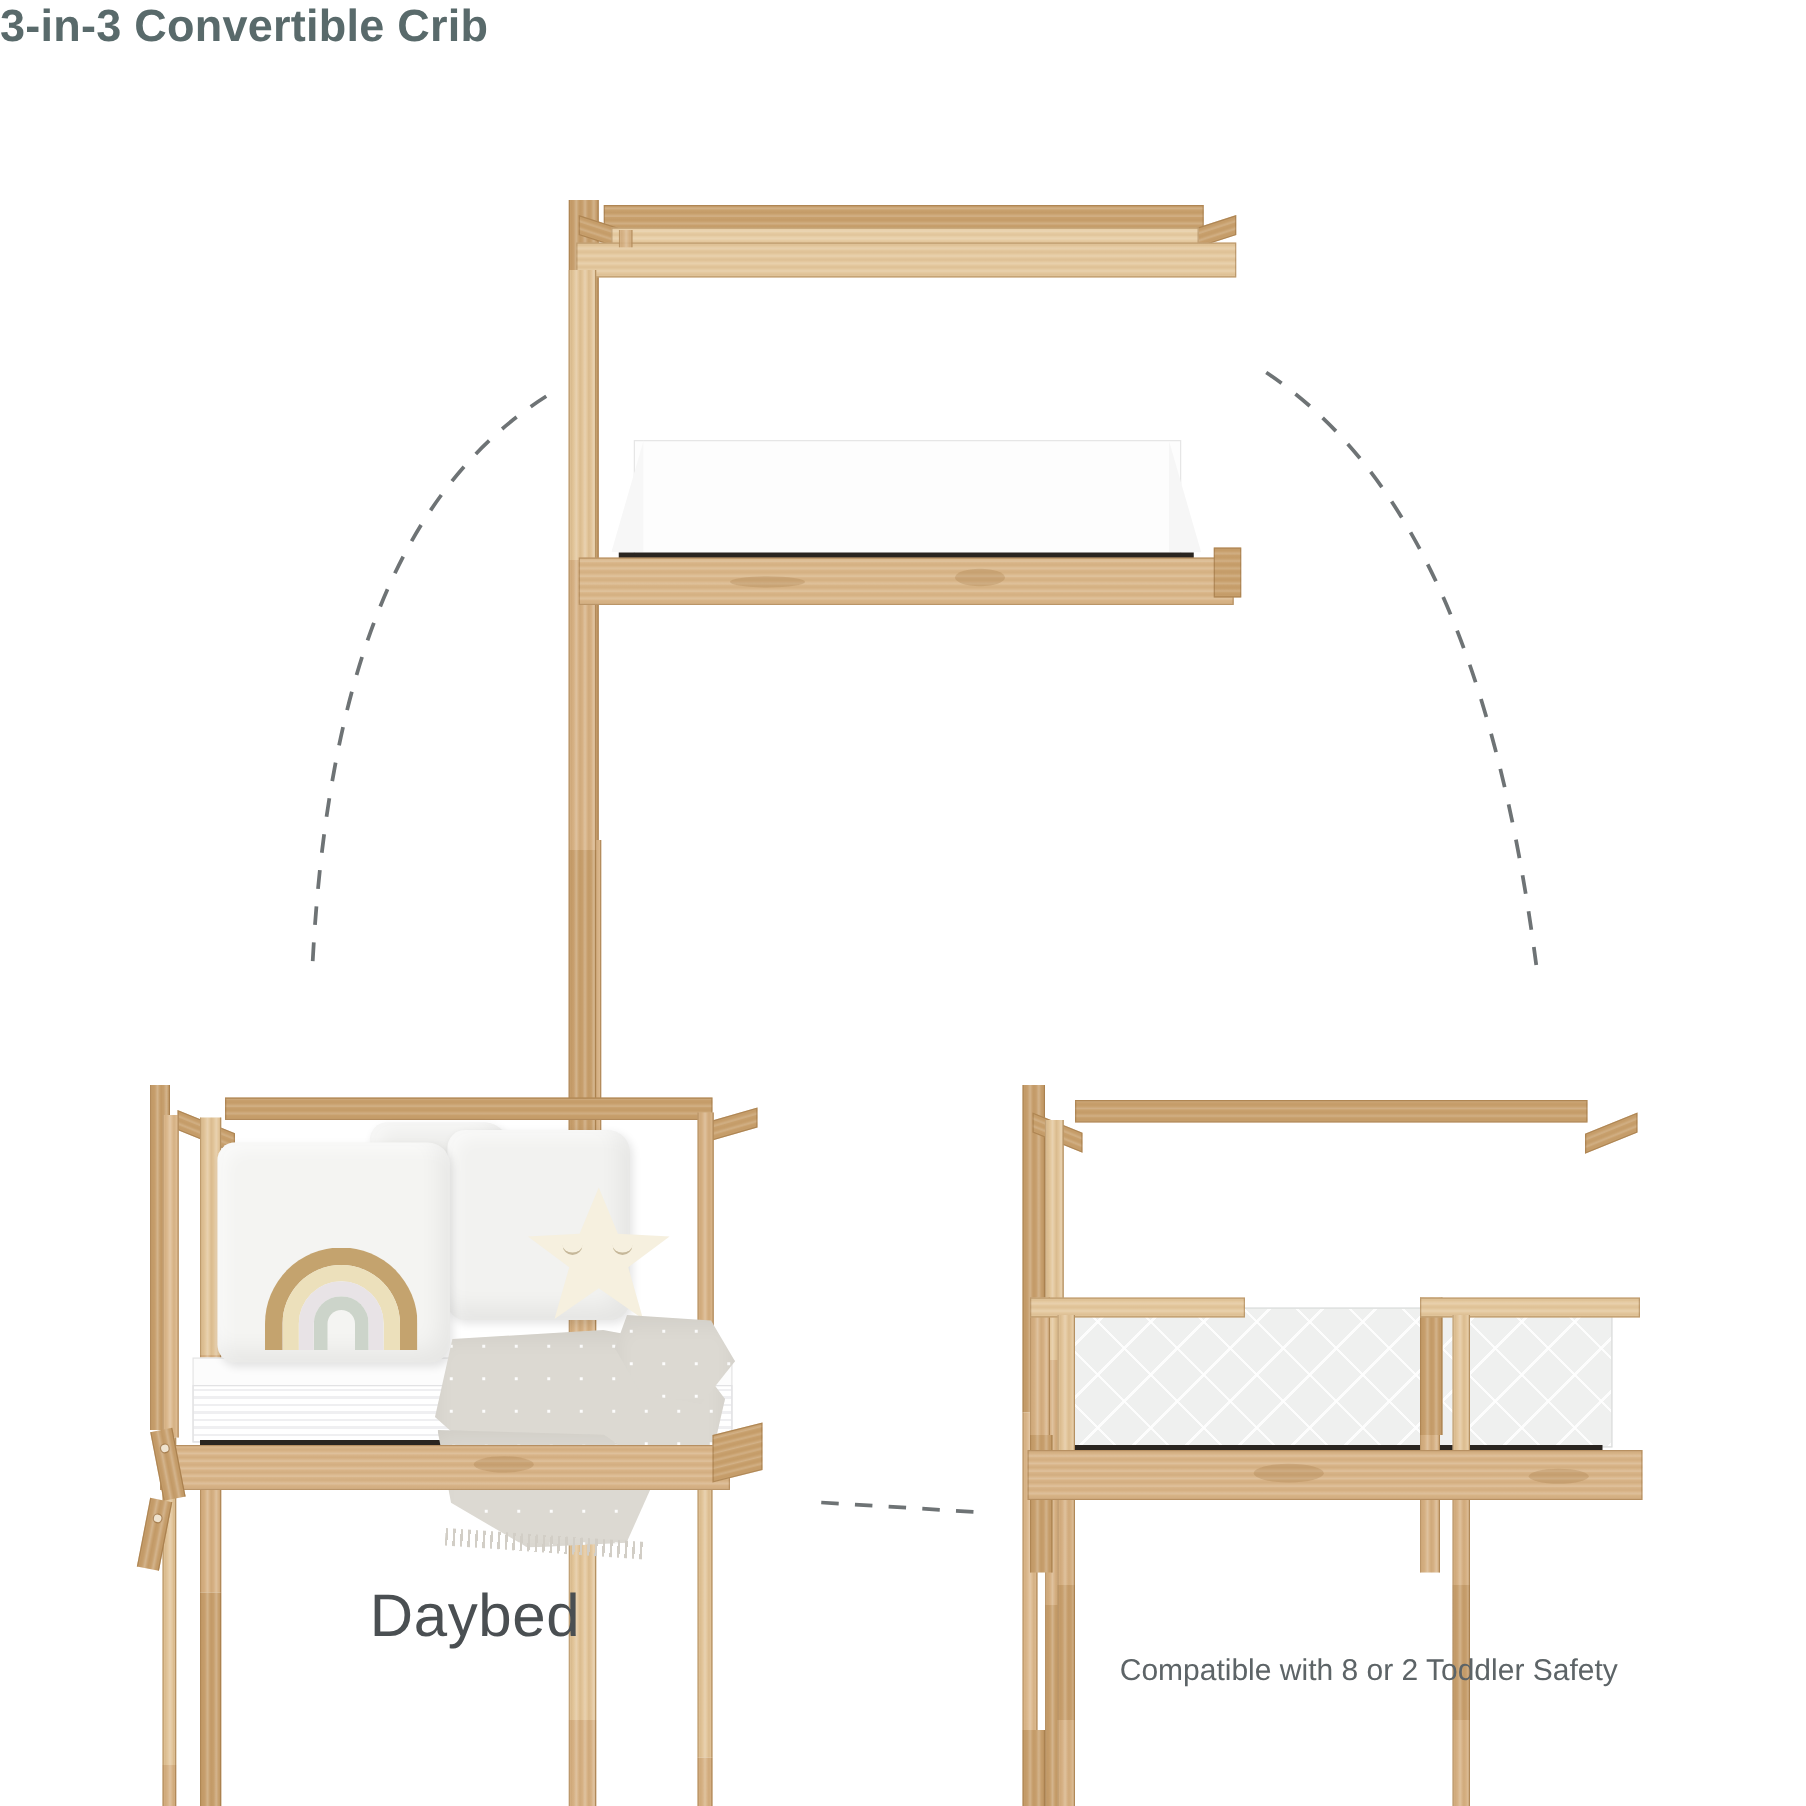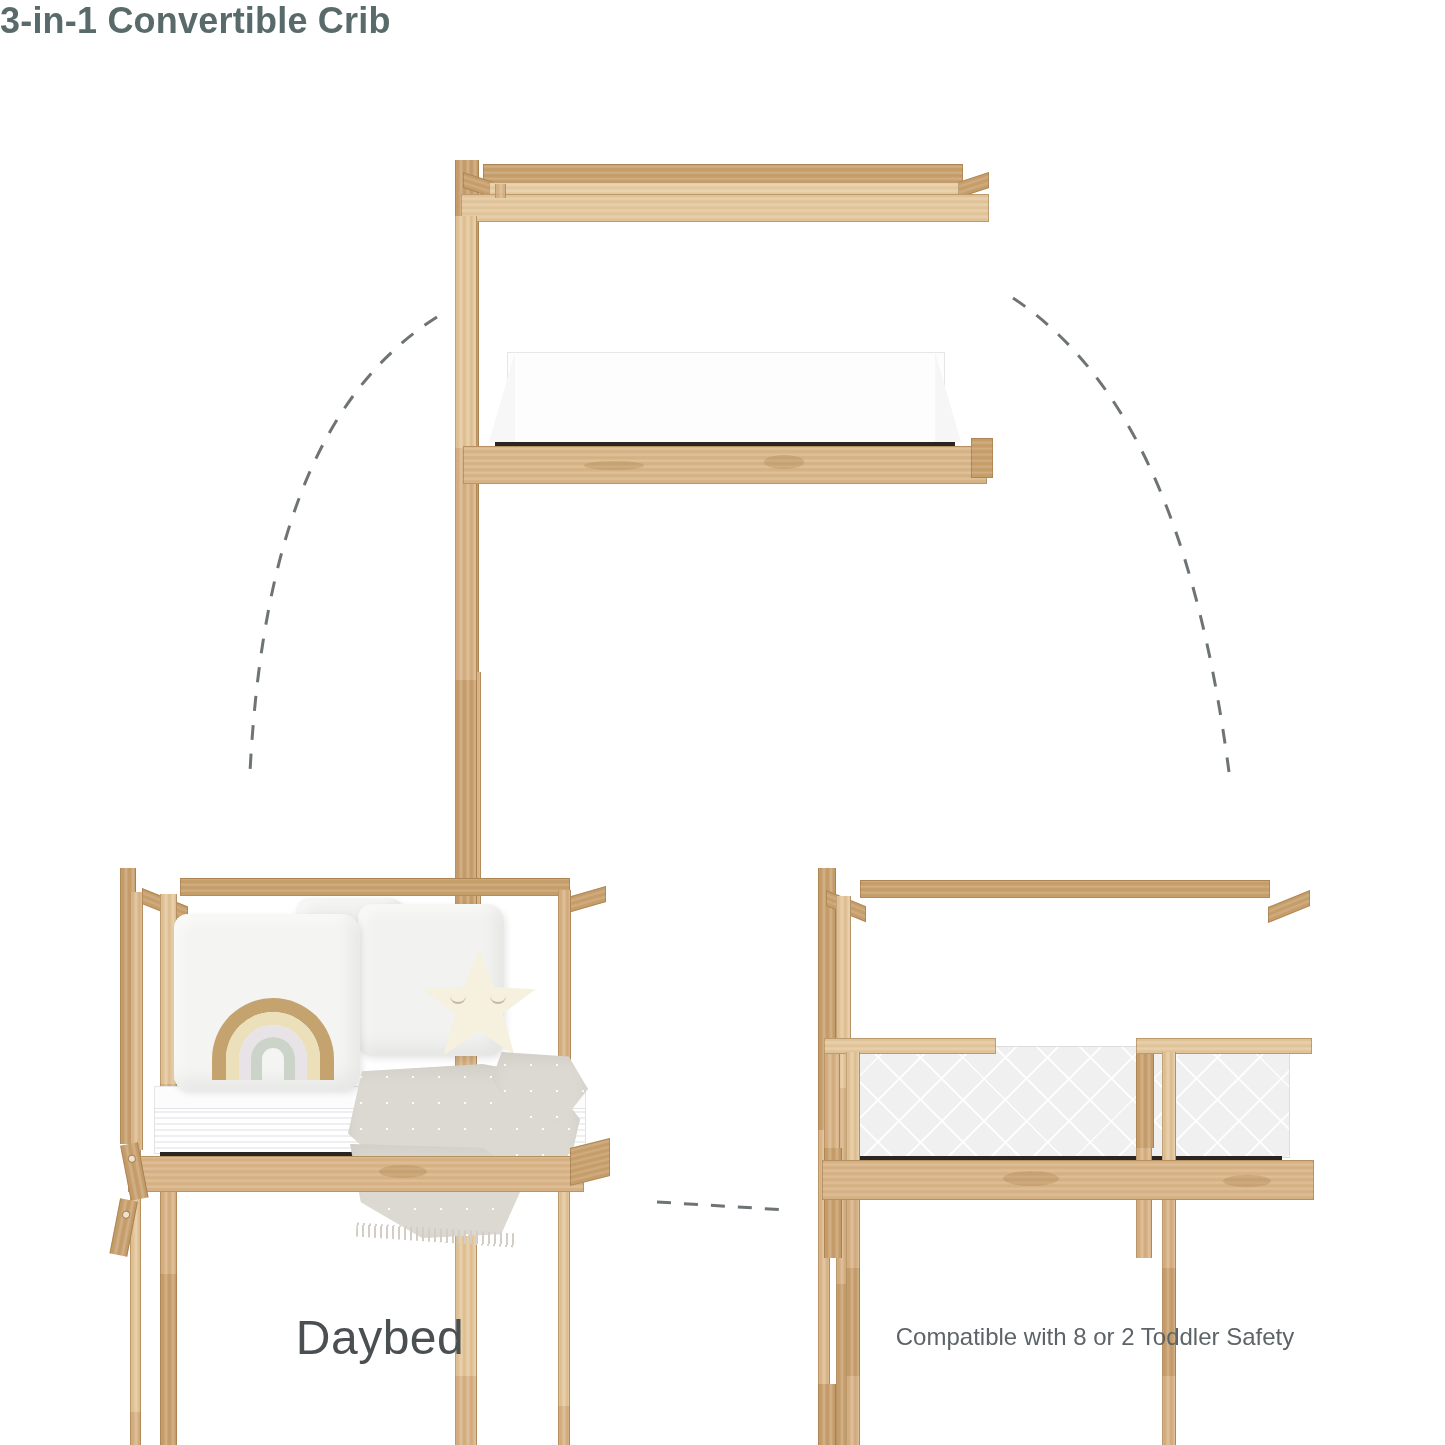--- a/index.html
+++ b/index.html
@@ -2,21 +2,21 @@
 <html><head>
 <meta charset="utf-8">
 <style>
   html,body{margin:0;padding:0;background:#ffffff;}
   body{width:1445px;height:1445px;overflow:hidden;font-family:"Liberation Sans",sans-serif;}
   #stage{position:relative;width:1445px;height:1445px;background:#fff;}
 
   
   .lbl{position:absolute;color:#4a4f52;font-weight:300;letter-spacing:.5px;text-align:center;white-space:nowrap;}
   #crib-label{left:0;right:0;top:524;font-size:48px;}
-  #daybed-label{left:60px;width:640px;top:1310px;font-size:48px;}
+  #daybed-label{left:60px;width:640px;top:1266px;font-size:48px;}
   #toddler-label{left:760px;width:660px;top:1255px;font-size:48px;}
   #center-title{left:0;right:0;top:706px;font-size:36px;font-weight:700;color:#596a6b;letter-spacing:.2px;}
   #toddler-sub{position:absolute;left:800px;width:590px;top:1320px;font-size:24px;line-height:33px;
                color:#5d6467;font-weight:300;text-align:center;}
 
   
   #arcs{position:absolute;left:0;top:0;width:1445px;height:1445px;pointer-events:none;}
 
   
   .w{position:absolute;box-sizing:border-box;}
@@ -137,21 +137,21 @@
 
     <div class="slat d" style="left:54px;top:320px;width:17px;height:58px;transform:rotate(-11deg);transform-origin:top center;">
       <div class="screw" style="left:5px;top:12px;"></div>
     </div>
     <div class="slat d" style="left:468px;top:320px;width:17px;height:58px;transform:rotate(11deg);transform-origin:top center;">
       <div class="screw" style="left:5px;top:12px;"></div>
     </div>
   </div>
 
 
-  <div id="center-title">3-in-1 Convertible Crib</div>
+  <div id="center-title">3-in-3 Convertible Crib</div>
 
   <div style="position:absolute;left:120px;top:868px;width:500px;height:370px;">
 
     <div class="w rail d" style="left:60px;top:10px;width:390px;height:18px;"></div>
 
     <div class="w rail d" style="left:22px;top:20px;width:46px;height:16px;transform:skewY(22deg);transform-origin:left top;"></div>
 
     <div class="w rail d" style="left:440px;top:18px;width:46px;height:16px;transform:skewY(-16deg);transform-origin:right top;"></div>
 
     <div style="position:absolute;left:40px;top:26px;width:420px;height:190px;">

